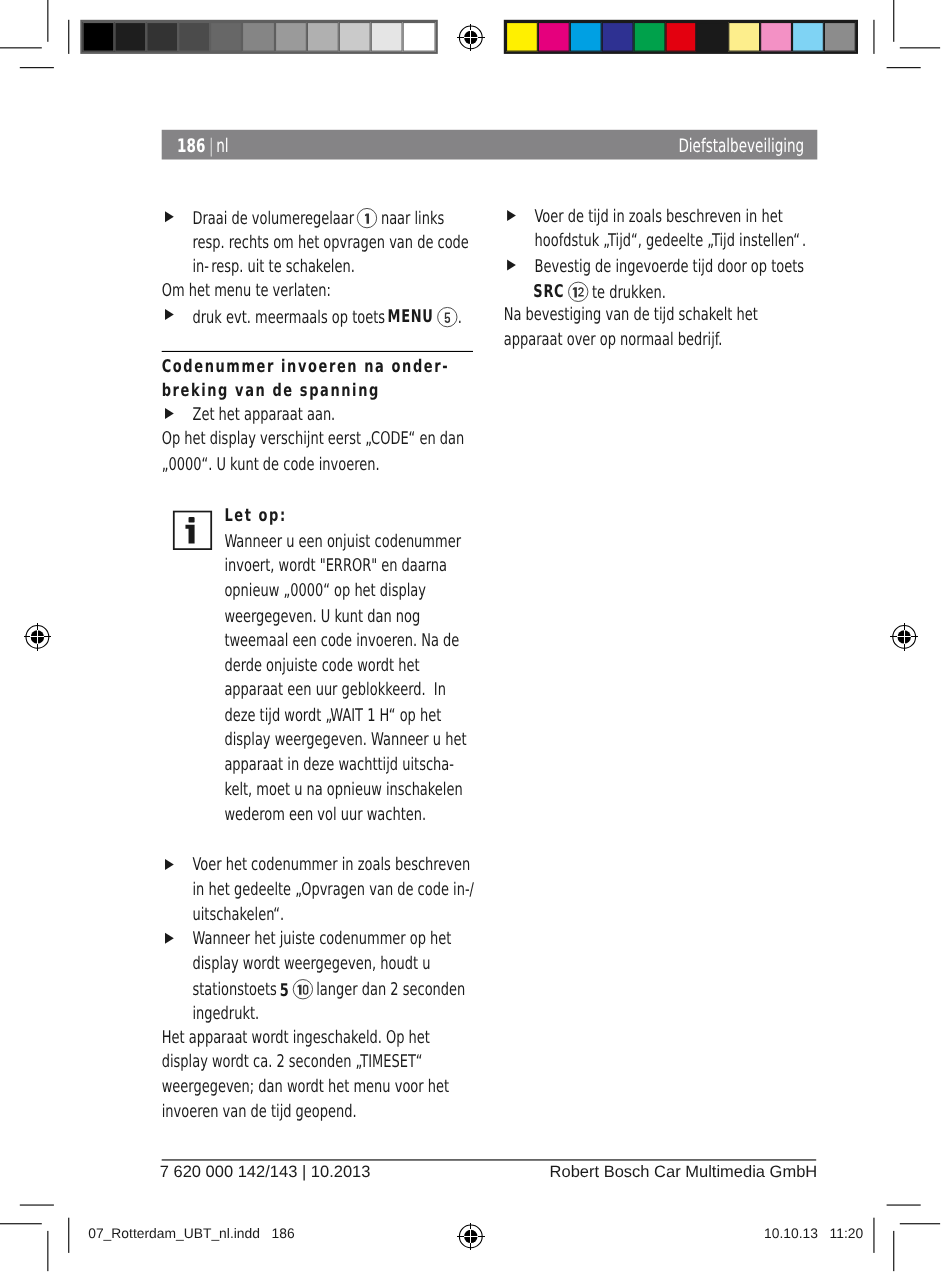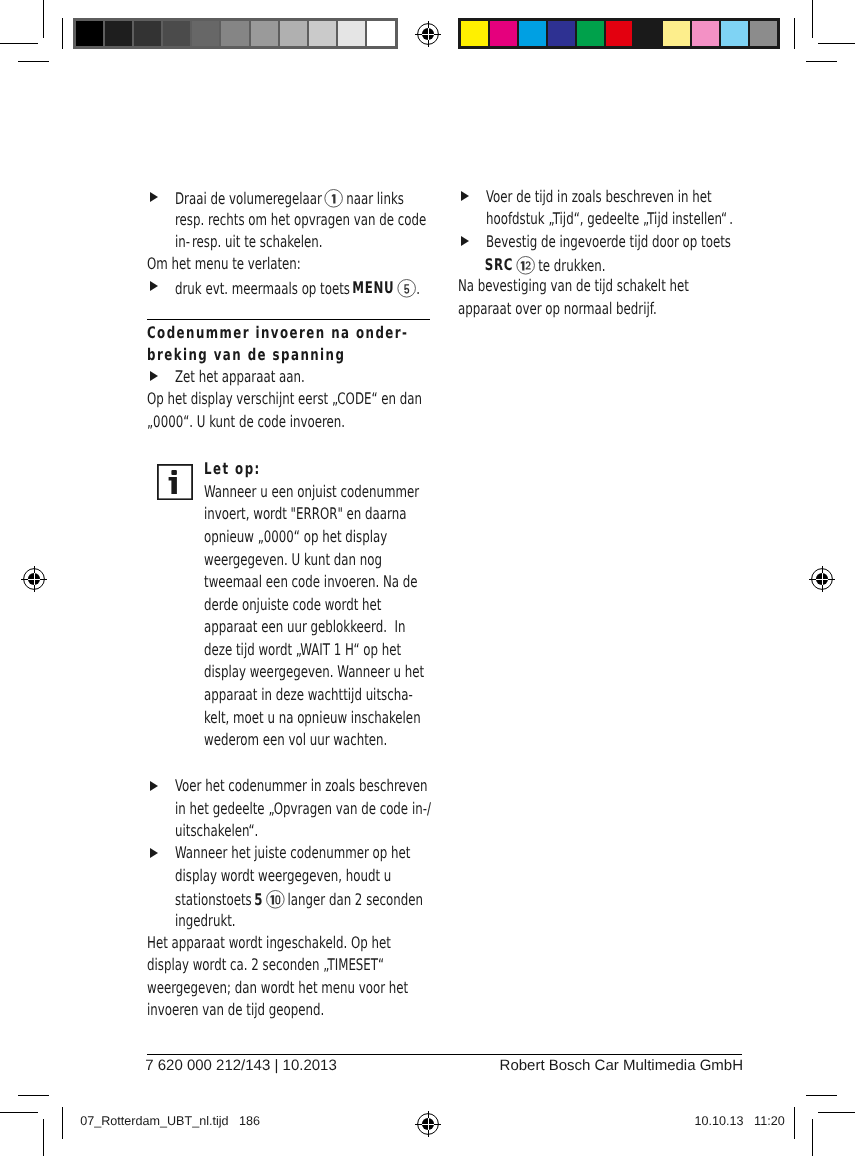--- a/index.html
+++ b/index.html
@@ -110,20 +110,24 @@
     <div class="sw" style="background:#00a0e3;border:1px solid #1a1a1a;"></div>
     <div class="sw" style="background:#2e3192;border:1px solid #1a1a1a;"></div>
     <div class="sw" style="background:#00a14b;border:1px solid #1a1a1a;"></div>
     <div class="sw" style="background:#e3000f;border:1px solid #1a1a1a;"></div>
     <div class="sw" style="background:#1a1a1a;border:1px solid #1a1a1a;"></div>
     <div class="sw" style="background:#fdee8c;border:1px solid #1a1a1a;"></div>
     <div class="sw" style="background:#f391c5;border:1px solid #1a1a1a;"></div>
     <div class="sw" style="background:#7fd3f4;border:1px solid #1a1a1a;"></div>
     <div class="sw" style="background:#8c8c8c;border:1px solid #1a1a1a;"></div>
   </div>
+  <div class="runhead" style="left:147px;top:117.5px;width:595.5px;height:27.4px;">
+    <div class="rh-txt" style="left:14.2px;bottom:3.2px;"><span class="rh-num">186</span><span class="sp" style="width:4.0px"></span><span class="rh-sep">|</span><span class="sp" style="width:3.0px"></span><span>nl</span></div>
+    <div class="rh-txt r" style="right:11.5px;bottom:3.2px;"><span>Diefstalbeveiliging</span></div>
+  </div>
   <div class="bullet" style="left:149.8px;top:191.70px;"></div>
   <div class="ln" style="left:175.0px;top:189.30px;">Draai de volumeregelaar<span class="sp" style="width:2.6px"></span><span class="circ" style="width:22.67px;height:18.60px;"><svg viewBox="0 0 20.2 20.2" preserveAspectRatio="none" style="position:absolute;left:0;top:0;width:100%;height:100%;overflow:visible">
           <circle cx="10.1" cy="10.1" r="9.56" fill="none" stroke="#4d4d4d" stroke-width="0.98"></circle>
           <g transform="translate(10.1 5.6499999999999995)">
             <g transform="translate(-2.00 0)">
               <path d="M1.55 0 h2.45 v10 h-2.45 v-7.90 l-1.55 0.60 v-1.55 z" fill="#343434"></path>
             </g>
           </g>
         </svg></span><span class="sp" style="width:4.4px"></span>naar links</div>
   <div class="ln" style="left:175.0px;top:211.65px;">resp. rechts om het opvragen van de code</div>
@@ -200,17 +204,17 @@
               <path d="M1.55 0 h2.45 v10 h-2.45 v-7.90 l-1.55 0.60 v-1.55 z" fill="#343434"></path>
             </g>
             <g transform="translate(0.02 0)">
               <path d="M0 2.62 a2.68 2.68 0 0 1 5.36 0.06 c0 1.55 -1.20 2.55 -2.45 3.72 l-1.32 1.23 h3.79 v1.39 h-5.40 v-1.33 l2.42 -2.27 c1.00 -0.95 1.49 -1.63 1.49 -2.69 a1.24 1.24 0 0 0 -2.48 -0.06 z" fill="#343434"></path>
             </g>
           </g>
         </svg></span><span class="sp" style="width:4.0px"></span>te drukken.</div>
   <div class="ln" style="left:457.6px;top:278.30px;">Na bevestiging van de tijd schakelt het</div>
   <div class="ln" style="left:457.6px;top:300.65px;">apparaat over op normaal bedrijf.</div>
   <div class="rule" style="left:147px;top:1053.8px;width:595px;height:1.2px;"></div>
-  <div class="ftr" style="left:145.2px;top:1057.6px;"><span>7 620 000 212/143 | 10.2013</span></div>
+  <div class="ftr" style="left:145.2px;top:1057.6px;"><span>7 620 000 142/143 | 10.2013</span></div>
   <div class="ftr r" style="right:112.0px;top:1057.6px;"><span>Robert Bosch Car Multimedia GmbH</span></div>
-  <div class="slug" style="left:80.2px;top:1114.8px;"><span>07_Rotterdam_UBT_nl.tijd</span><span>   </span><span>186</span></div>
+  <div class="slug" style="left:80.2px;top:1114.8px;"><span>07_Rotterdam_UBT_nl.indd</span><span>   </span><span>186</span></div>
   <div class="slug" style="right:70.3px;top:1114.8px;"><span>10.10.13</span><span>   </span><span>11:20</span></div>
 </div>
 
 </body></html>

